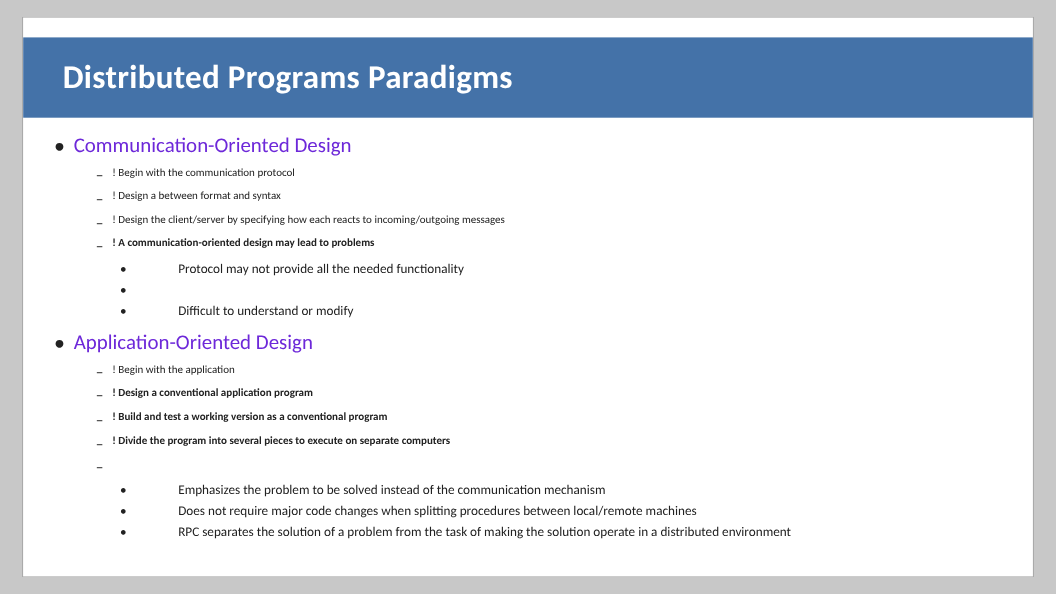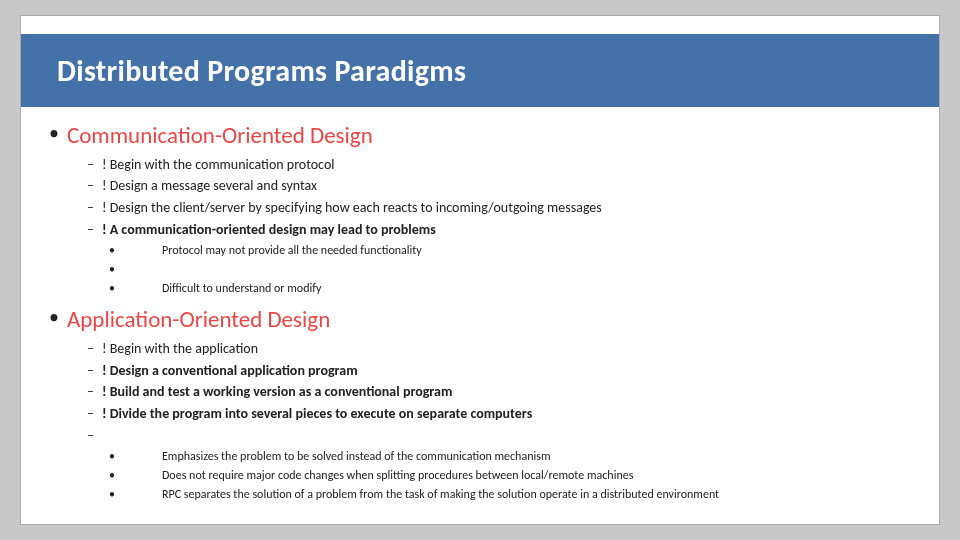--- a/index.html
+++ b/index.html
@@ -61,23 +61,23 @@
 
     .bullet-main .bullet-dot {
       font-size: 20px;
       margin-right: 8px;
       color: #222;
       line-height: 1.2;
       flex-shrink: 0;
     }
 
     .bullet-main .bullet-text {
-      font-size: 23px;
+      font-size: 19px;
       font-weight: 500;
-      color: #ef4444;
+      color: #6d28d9;
       line-height: 1.3;
     }
 
     .sub-items {
       margin-left: 38px;
     }
 
     .sub-item {
       display: flex;
       align-items: flex-start;
@@ -86,21 +86,21 @@
 
     .sub-item .dash {
       font-size: 14px;
       color: #222;
       margin-right: 8px;
       flex-shrink: 0;
       line-height: 1.4;
     }
 
     .sub-item .sub-text {
-      font-size: 14px;
+      font-size: 10px;
       color: #222;
       line-height: 1.4;
     }
 
     .sub-item .sub-text.bold {
       font-weight: 700;
     }
 
     .mini-items {
       margin-left: 60px;
@@ -148,21 +148,21 @@
           <span class="bullet-dot">•</span>
           <span class="bullet-text">Communication-Oriented Design</span>
         </div>
         <div class="sub-items">
           <div class="sub-item">
             <span class="dash">–</span>
             <span class="sub-text">! Begin with the communication protocol</span>
           </div>
           <div class="sub-item">
             <span class="dash">–</span>
-            <span class="sub-text">! Design a message several and syntax</span>
+            <span class="sub-text">! Design a between format and syntax</span>
           </div>
           <div class="sub-item">
             <span class="dash">–</span>
             <span class="sub-text">! Design the client/server by specifying how each reacts to incoming/outgoing messages</span>
           </div>
           <div class="sub-item">
             <span class="dash">–</span>
             <span class="sub-text bold">! A communication-oriented design may lead to problems</span>
           </div>
         </div>

